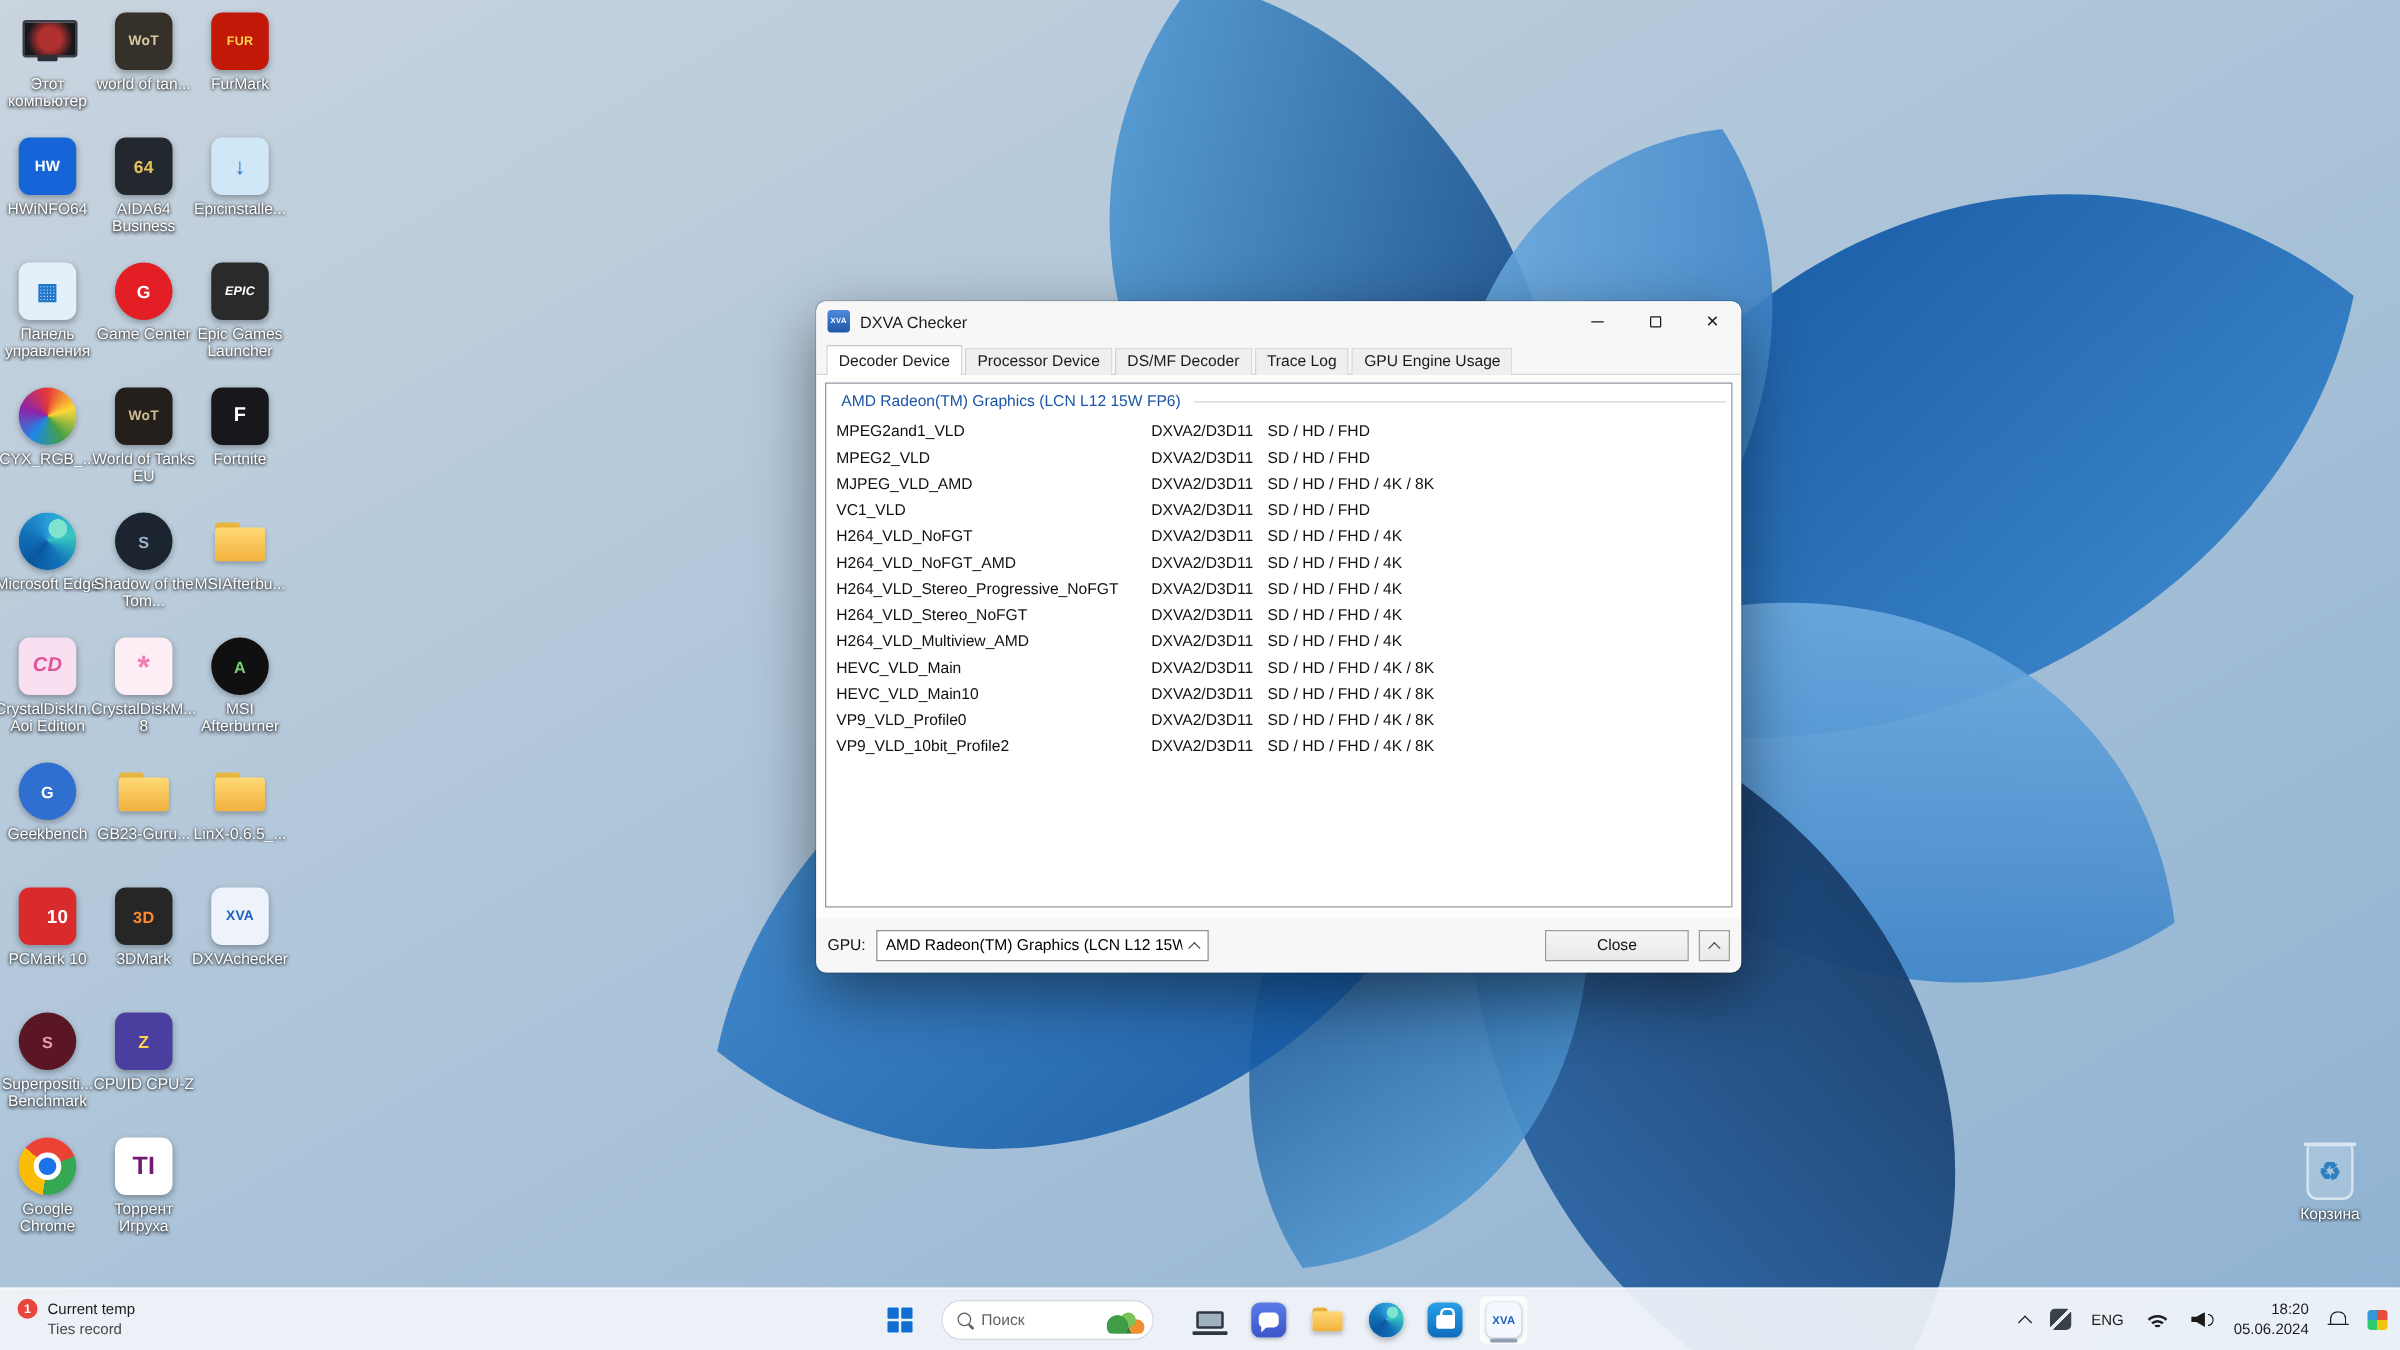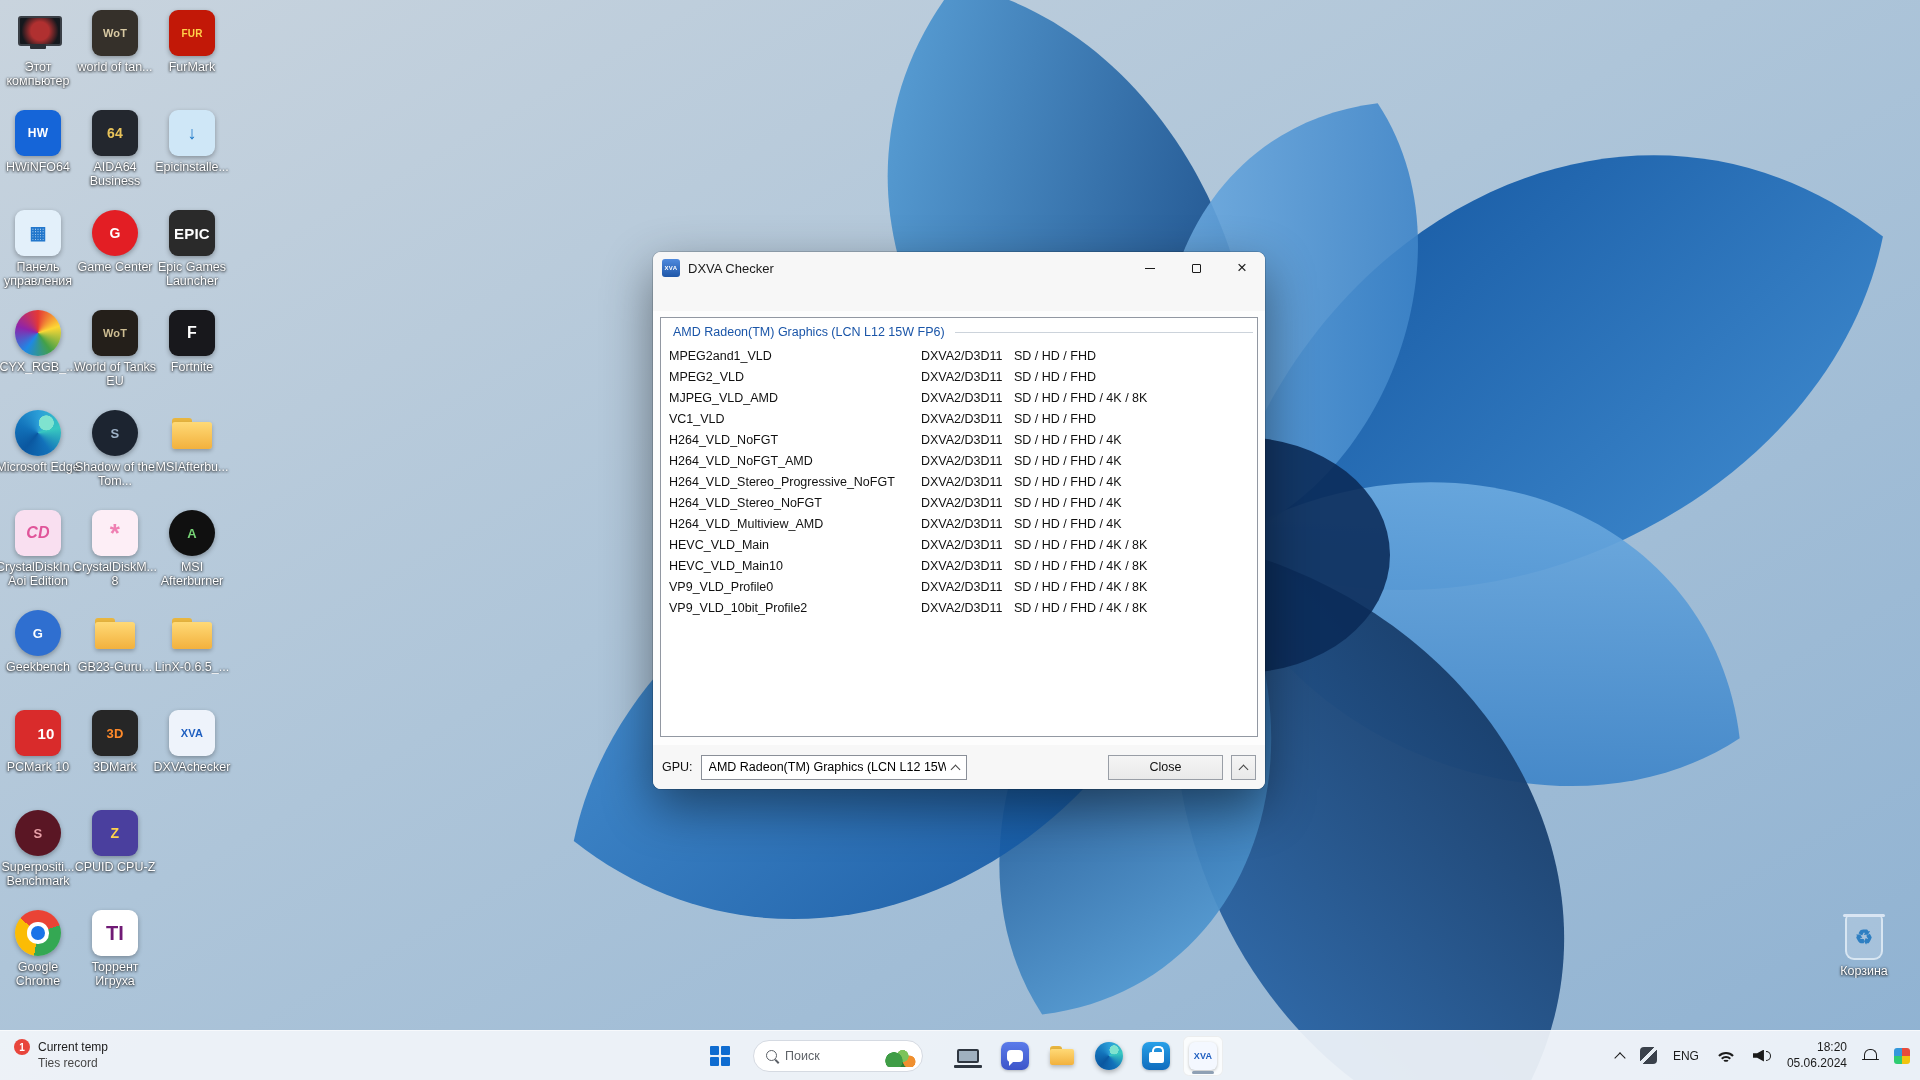--- a/index.html
+++ b/index.html
@@ -37,21 +37,21 @@
   .k-chat { background:linear-gradient(#5a7bea,#3d55c9); border-radius:7px; box-shadow:0 1px 3px rgba(0,0,0,.25); }
   .bubble { width:16px; height:12px; background:#fff; border-radius:4px; position:relative; }
   .bubble::after { content:""; position:absolute; left:2px; bottom:-4px; border:4px solid transparent; border-top-color:#fff; border-left-color:#fff; }
   .k-store { background:linear-gradient(#28a0e8,#0f6cbd); border-radius:7px; box-shadow:0 1px 3px rgba(0,0,0,.25); }
   .bag { position:relative; width:15px; height:11px; background:#fff; border-radius:2px; margin-top:4px; }
   .bag::before { content:""; position:absolute; left:3px; top:-6px; width:8px; height:6px; border:2px solid #fff; border-bottom:none; border-radius:5px 5px 0 0; }
   .laptop-shape { position:relative; width:22px; height:14px; background:#9fb0bf; border:2px solid #2e3640; border-radius:2px; }
   .laptop-shape::after { content:""; position:absolute; left:-5px; top:14px; width:28px; height:3px; background:#2e3640; border-radius:1px; }
 
   
-  .window { position:absolute; left:653px; top:252px; width:612px; height:537px; background:#f7f7f7;
+  .window { position:absolute; left:653px; top:241px; width:740px; height:537px; background:#f7f7f7;
             border-radius:8px; overflow:hidden; z-index:5;
             box-shadow:0 18px 50px rgba(0,0,0,.45), 0 0 0 1px rgba(0,0,0,.15); }
   .titlebar { height:32px; display:flex; align-items:center; background:#f7f7f7; }
   .title-icon { width:18px; height:18px; margin-left:9px; border-radius:3px; background:linear-gradient(#4f8ade,#1f57a8);
                 color:#fff; font-size:6px; font-weight:bold; display:flex; align-items:center; justify-content:center; letter-spacing:.4px; }
   .title-text { margin-left:8px; font-size:13px; color:#1b1b1b; }
   .win-controls { margin-left:auto; display:flex; height:100%; }
   .win-btn { width:46px; height:100%; display:flex; align-items:center; justify-content:center; color:#1b1b1b; }
   .min-glyph { width:10px; height:1px; background:#1b1b1b; }
   .max-glyph { width:9px; height:9px; border:1px solid #1b1b1b; border-radius:1px; }
@@ -213,21 +213,21 @@
         <div class="desk-label">Панель управления</div>
       </div>
       <div class="desk-icon" style="left: 77px; top: 210px;">
         <div class="icon-art k-circle" style="background: rgb(227, 30, 36);">
           <span class="glyph" style="color: rgb(255, 255, 255); font-size: 14px;">G</span>
         </div>
         <div class="desk-label">Game Center</div>
       </div>
       <div class="desk-icon" style="left: 154px; top: 210px;">
         <div class="icon-art k-tile" style="background: rgb(42, 42, 42);">
-          <span class="glyph" style="color: rgb(255, 255, 255); font-size: 15px;">EPIC</span>
+          <span class="glyph" style="color: rgb(255, 255, 255); font-size: 10px; font-style: italic;">EPIC</span>
         </div>
         <div class="desk-label">Epic Games Launcher</div>
       </div>
       <div class="desk-icon" style="left: 0px; top: 310px;">
         <div class="icon-art k-rainbow"></div>
         <div class="desk-label">CYX_RGB_...</div>
       </div>
       <div class="desk-icon" style="left: 77px; top: 310px;">
         <div class="icon-art k-tile" style="background: rgb(36, 31, 26);">
           <span class="glyph" style="color: rgb(205, 189, 146); font-size: 11px;">WoT</span>
@@ -343,20 +343,27 @@
             <span class="min-glyph"></span>
           </div>
         <div class="win-btn">
             <span class="max-glyph"></span>
           </div>
         <div class="win-btn">
             <span class="close-glyph"></span>
           </div>
       </div>
     </div>
+    <div class="tabstrip" id="tab-strip">
+        <div class="tab active">Decoder Device</div>
+        <div class="tab">Processor Device</div>
+        <div class="tab">DS/MF Decoder</div>
+        <div class="tab">Trace Log</div>
+        <div class="tab">GPU Engine Usage</div>
+      </div>
     <div class="page">
       <div class="list">
         <div class="group-hd">
           <span>AMD Radeon(TM) Graphics (LCN L12 15W FP6)</span>
           <span class="group-line"></span>
         </div>
         <div id="decoder-rows">
             <div class="dec-row">
               <span class="dec-name">MPEG2and1_VLD</span>
               <span class="dec-api">DXVA2/D3D11</span>

